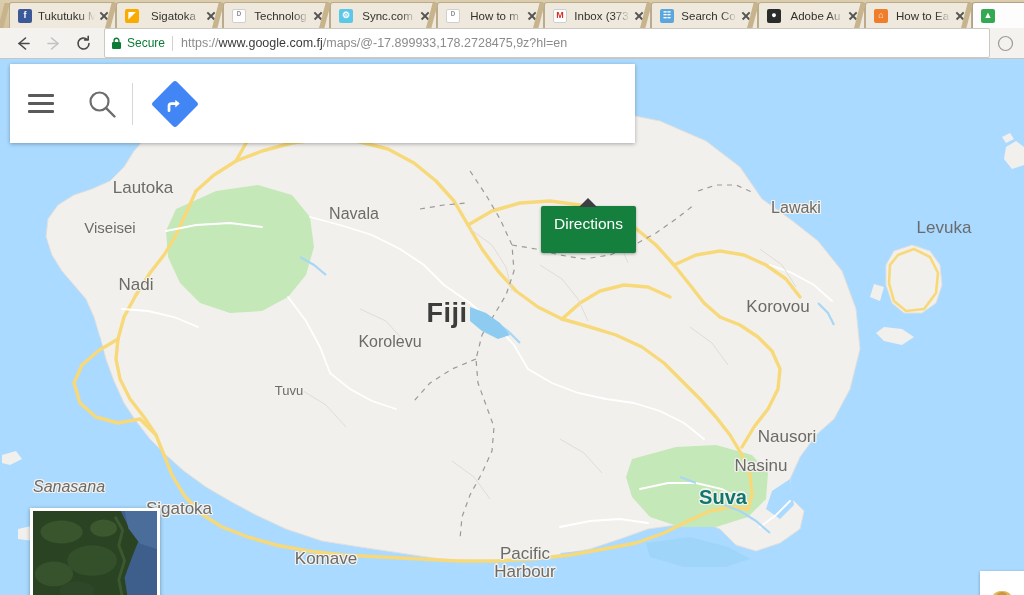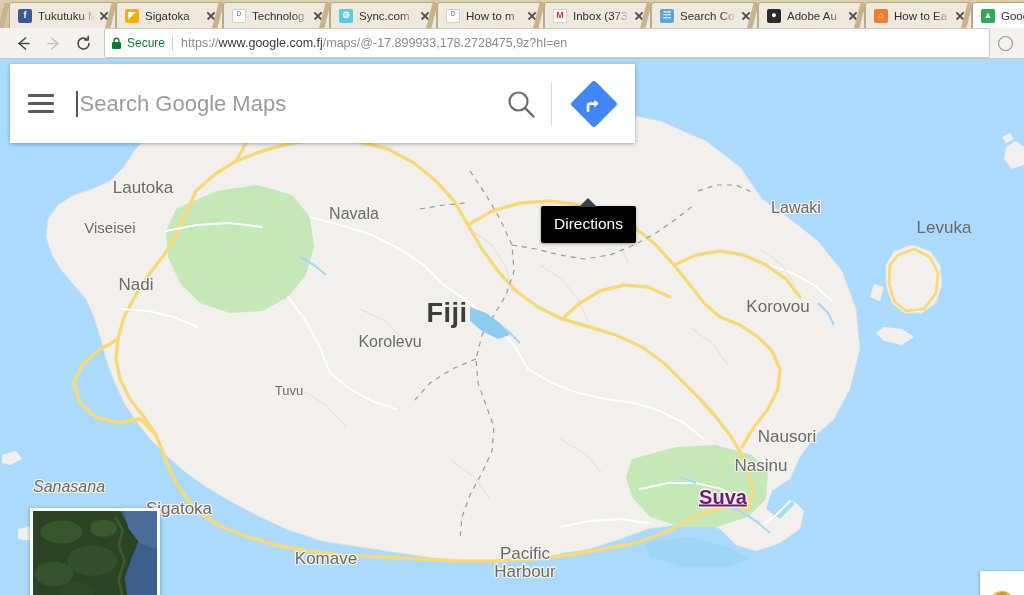--- a/index.html
+++ b/index.html
@@ -56,20 +56,21 @@
     font-weight: bold;
     overflow: hidden;
   }
   .tab-title {
     flex: 1 1 auto;
     font-size: 11.5px;
     color: #32302c;
     white-space: nowrap;
     overflow: hidden;
     mask-image: linear-gradient(90deg, #000 72%, transparent 100%);
+    text-align: center;
     -webkit-mask-image: linear-gradient(90deg, #000 72%, transparent 100%);
   }
   .tab-close {
     flex: 0 0 14px;
     width: 14px; height: 14px;
     margin-left: 2px;
     position: relative;
     cursor: pointer;
   }
   .tab-close::before, .tab-close::after {
@@ -163,23 +164,22 @@
     text-shadow: -1.2px 0 #aadaff, 1.2px 0 #aadaff, 0 -1.2px #aadaff,
                  0 1.2px #aadaff, -1px -1px #aadaff, 1px 1px #aadaff,
                  -1px 1px #aadaff, 1px -1px #aadaff;
   }
   .map-label.country {
     color: #3c3c3c;
     font-weight: bold;
     letter-spacing: 0.5px;
   }
   .map-label.city-major {
-    color: #701a75;
+    color: #0f766e;
     font-weight: bold;
-    text-decoration: underline;
   }
   .map-label.two-line { text-align: center; line-height: 1.08; margin-left: 14px; }
 
   
   #search-card {
     position: absolute;
     left: 10px; top: 5px;
     width: 625px; height: 79px;
     background: #fff;
     box-shadow: 0 1px 4px rgba(0,0,0,0.30);
@@ -243,24 +243,24 @@
     background: #4285f4;
     transform: rotate(45deg);
     border-radius: 3px;
     display: flex; align-items: center; justify-content: center;
   }
   #directions-diamond svg { transform: rotate(-45deg); }
 
   #directions-tooltip {
     position: absolute;
     left: 541px; top: 147px;
-    background: #000000;
+    background: #15803d;
     color: #fff;
     font-size: 15.5px;
-    padding: 9px 13px 10px;
+    padding: 9px 13px 20px;
     border-radius: 2px;
     z-index: 45;
     white-space: nowrap;
     box-shadow: 0 1px 3px rgba(0,0,0,0.35);
   }
   #directions-tooltip::before {
     content: "";
     position: absolute;
     left: 50%; top: -8px;
     margin-left: -9px;
@@ -555,24 +555,20 @@
     </div>
 
   <div id="search-card">
 
     <div id="menu-btn" title="Menu">
       <span></span>
       <span></span>
       <span></span>
     </div>
 
-    <div id="search-input-wrap">
-      <div id="caret"></div>
-      <span id="search-placeholder">Search Google Maps</span>
-    </div>
 
     <div id="search-btn">
       <svg width="34" height="34" viewBox="0 0 34 34">
         <circle cx="14.5" cy="14.5" r="9" fill="none" stroke="#6d6d6d" stroke-width="2.2"></circle>
         <path d="M21.4 21.4 L29.5 29.5" stroke="#6d6d6d" stroke-width="2.4" stroke-linecap="round"></path>
       </svg>
     </div>
 
     <div id="search-card-divider"></div>
 

